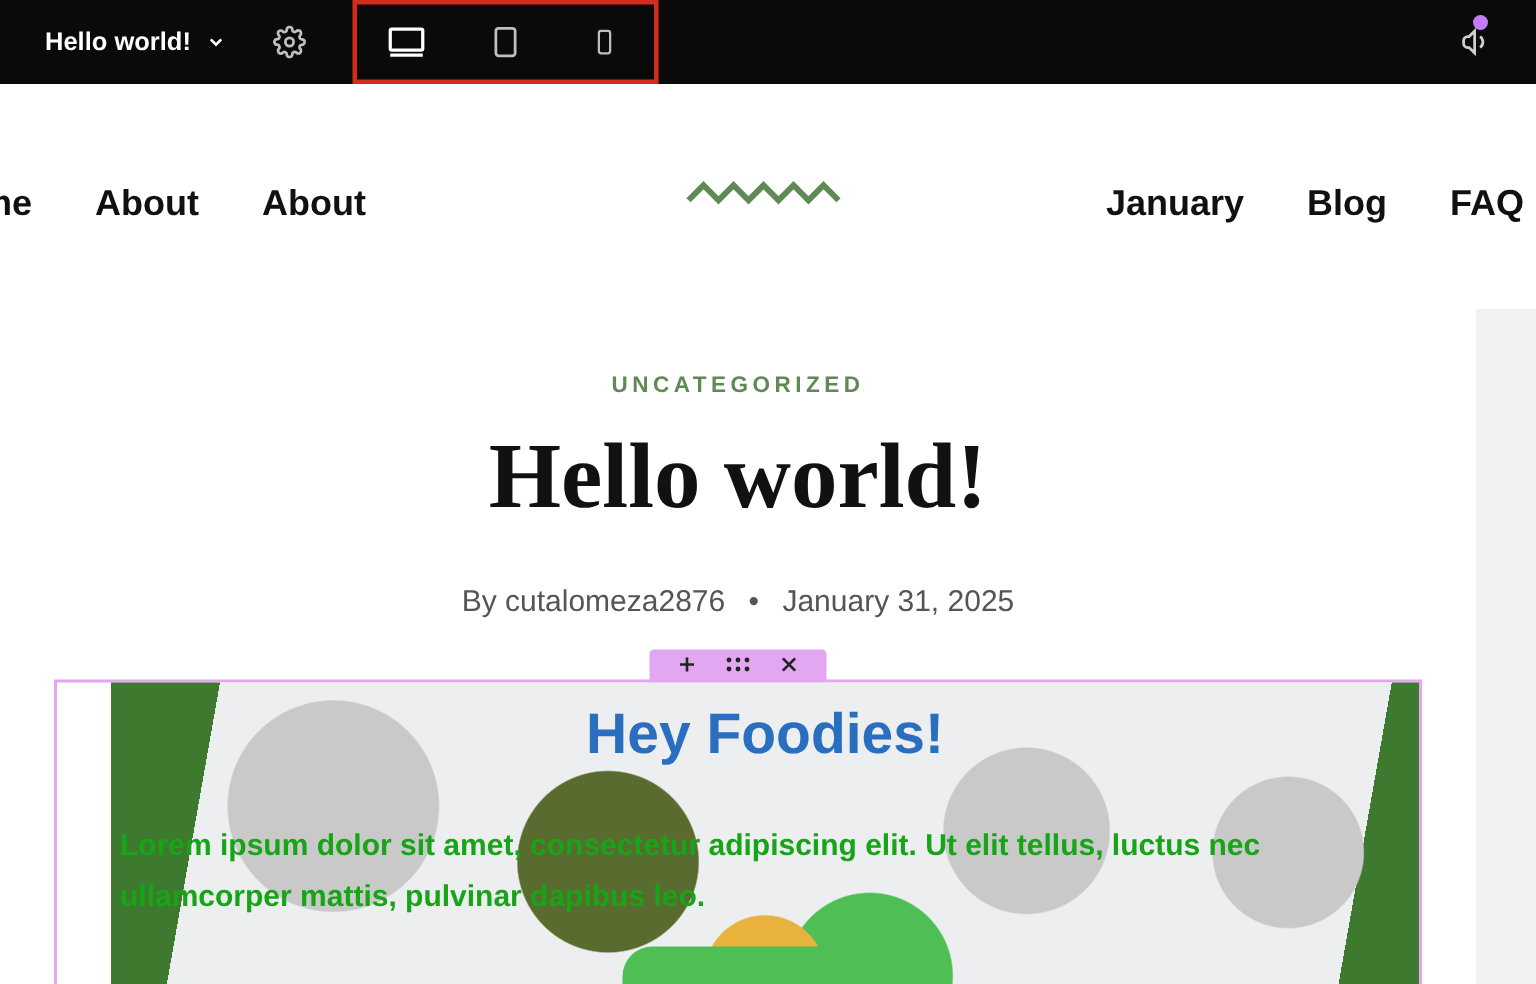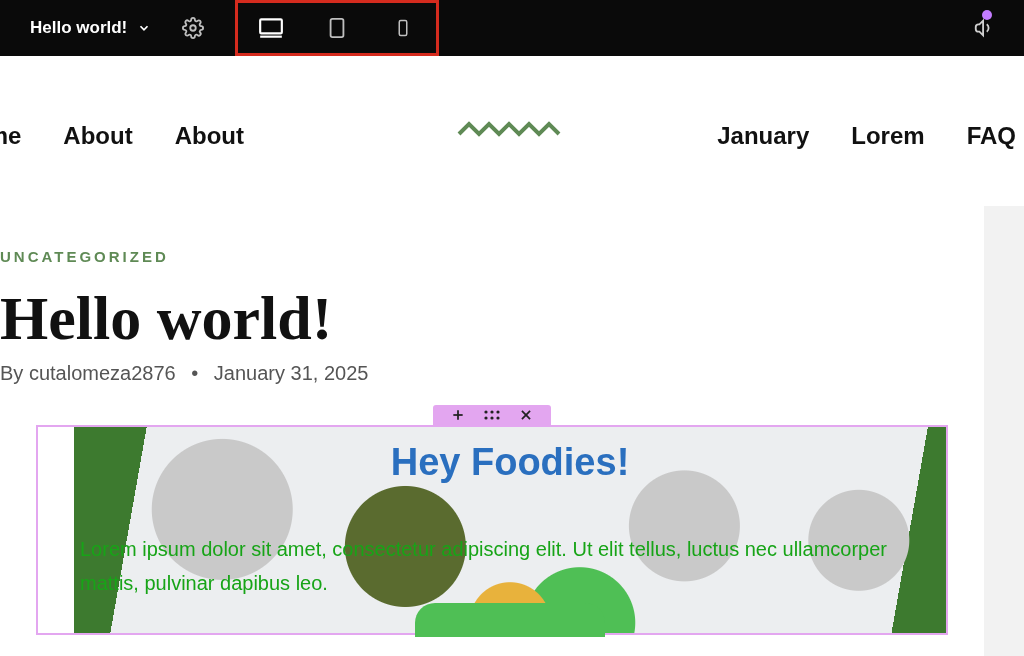--- a/index.html
+++ b/index.html
@@ -82,36 +82,37 @@
     padding-top: 32px;
   }
   .right-gutter {
     position: absolute;
     top: -10px; right: 0;
     width: 40px; height: 600px;
     background: #f2f2f2;
   }
   .post-wrap {
     width: 984px;
+    text-align: center;
   }
   .category {
     font-size: 15px; font-weight: 700;
     letter-spacing: 3px;
     color: #5f8a55;
     text-transform: uppercase;
   }
   .post-title {
     font-family: Georgia, "Times New Roman", serif;
     font-weight: 800;
     font-size: 62px;
     color: #111;
     margin-top: 18px;
   }
   .byline {
-    margin-top: 8px;
+    margin-top: 36px;
     font-size: 20px;
     color: #555;
   }
   .byline .dot { margin: 0 10px; }
 
   
   .block-frame {
     position: relative;
     margin: 40px 0 0 36px;
     width: 912px;
@@ -146,23 +147,23 @@
       linear-gradient(100deg, #3d7a2f 0 8%, #eceef0 8% 94%, #3d7a2f 94% 100%);
     position: relative;
     display: flex; flex-direction: column; align-items: center;
     padding-top: 14px;
   }
   .hero-title {
     font-size: 38px; font-weight: 800;
     color: #2a6fbf;
   }
   .hero-text {
-    margin-top: 48px;
+    margin-top: 35px;
     font-size: 20px;
-    font-weight: 400;
+    font-weight: 700;
     color: #17a417;
     max-width: 860px;
     line-height: 1.7;
   }
   .hero-btn {
     position: absolute;
     left: 50%; transform: translateX(-50%);
     bottom: -4px;
     width: 190px; height: 34px;
     background: #4fbf55;
@@ -225,21 +226,21 @@
   </div>
 
   <div class="brand-wrap">
     <svg class="zigzag" width="110" height="18" viewBox="0 0 110 18" fill="none" stroke="#5f8a55" stroke-width="4">
       <polyline points="2,14 12,4 22,14 32,4 42,14 52,4 62,14 72,4 82,14 92,4 102,14"></polyline>
     </svg>
   </div>
 
   <div class="nav-right">
     <span>January</span>
-    <span>Lorem</span>
+    <span>Blog</span>
     <span>FAQ</span>
   </div>
 </div>
 
 <div class="content">
   <div class="right-gutter"></div>
 
   <div class="post-wrap">
     <div class="category">UNCATEGORIZED</div>
     <div class="post-title">Hello world!</div>

